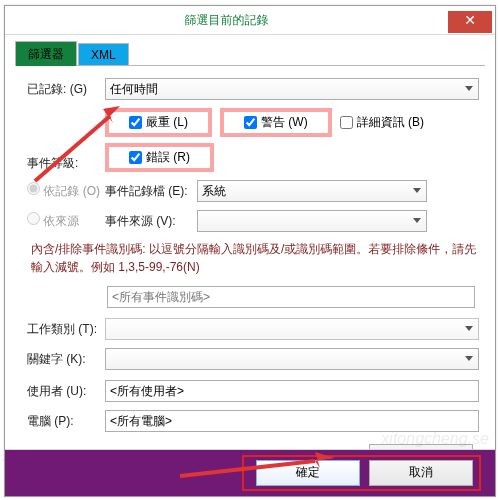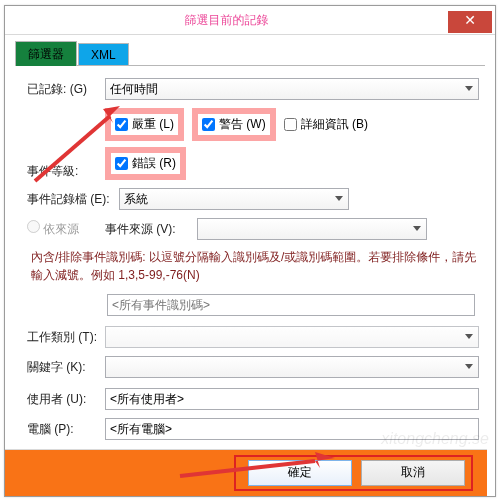--- a/index.html
+++ b/index.html
@@ -1,46 +1,46 @@
 <!DOCTYPE html>
 <html><head>
 <meta charset="utf-8">
 <style>
   html,body{margin:0;padding:0;font-family:"Microsoft JhengHei","Segoe UI",Arial,sans-serif;font-size:12px;background:#fff;}
   .window{position:relative;width:490px;height:490px;margin:5px auto;border:1px solid #9b9b9b;background:#fff;box-shadow:0 0 2px rgba(0,0,0,.15);}
   .titlebar{height:28px;background:#fff;border-bottom:1px solid #d9d9d9;display:flex;align-items:center;}
-  .title{flex:1;text-align:center;color:#ec4899;font-size:12px;}
+  .title{flex:1;text-align:center;color:#15803d;font-size:12px;}
   .close{width:44px;height:22px;margin:3px 3px 0 0;background:#c9473b;color:#fff;text-align:center;line-height:19px;font-size:14px;}
   .body{padding:6px 10px 0 10px;}
   .tabs{display:flex;align-items:flex-end;height:24px;border-bottom:1px solid #b7b7b7;}
   .tab{padding:4px 12px 3px;border:1px solid #b7b7b7;border-bottom:none;margin-right:1px;background:#0ea5e9;position:relative;}
   .tab.active{background:#15803d;top:1px;}
   .form{padding:12px 6px 6px 6px;margin-left:6px;}
   .row{display:flex;align-items:center;margin-bottom:8px;}
   .row.top{align-items:flex-end;}
   .lbl{width:78px;color:#222;}
   .lbl.dim{color:#9b9b9b;}
   .field{flex:1;}
   select,input[type=text]{width:100%;height:22px;border:1px solid #abadb3;background:#fff;font-size:12px;padding:0 4px;box-sizing:border-box;}
   select{appearance:none;background:linear-gradient(#fff,#f3f3f3);position:relative;}
   .sel-wrap{position:relative;flex:1;display:flex;}
   .sel-wrap::after{content:"";position:absolute;right:6px;top:8px;border-left:4px solid transparent;border-right:4px solid transparent;border-top:5px solid #555;pointer-events:none;}
   .sel-narrow{flex:0 0 230px;}
   .chkgroup{display:flex;flex-wrap:wrap;gap:6px 8px;}
   label.ck{display:inline-flex;align-items:center;gap:4px;white-space:nowrap;}
-  .redbox{border:6px solid #fca5a5;padding:2px 4px;}
+  .redbox{border:4px solid #fca5a5;padding:2px 20px;}
   input[type=checkbox],input[type=radio]{margin:0;}
   .helptext{margin:4px 0 10px 4px;color:#7f1d1d;line-height:1.5;}
   .idbox{margin:0 4px 10px 80px;}
   .btnrow{text-align:right;padding:4px 6px 0 0;}
   .btn{display:inline-block;min-width:78px;height:24px;line-height:22px;border:1px solid #adadad;background:linear-gradient(#f5f5f5,#e6e6e6);text-align:center;padding:0 12px;margin-left:6px;}
   .btn.primary{background:linear-gradient(#fff,#e8f0fb);border-color:#7eb4ea;}
   .redbtns{border:2px solid #d22;display:inline-block;padding:3px 6px;}
   .arrow{position:absolute;pointer-events:none;}
-  .footer{position:absolute;left:0;right:8px;bottom:0;height:46px;border-top:1px solid #d9d9d9;background:#f97316;display:flex;align-items:center;justify-content:flex-end;padding-right:14px;}
+  .footer{position:absolute;left:0;right:0;bottom:0;height:46px;border-top:1px solid #d9d9d9;background:#701a75;display:flex;align-items:center;justify-content:flex-end;padding-right:14px;}
   .wm{position:absolute;right:6px;bottom:48px;font-size:16px;color:rgba(0,0,0,.08);font-style:italic;}
   svg.arrow line{stroke:#e03535;stroke-width:4;}
   svg.arrow polygon{fill:#e03535;}
 </style>
 </head>
 <body>
 
 <div class="window">
   <div class="titlebar">
     <div class="title">篩選目前的記錄</div>
@@ -81,20 +81,21 @@
           <div class="chkgroup">
             <label class="ck redbox">
                 <input type="checkbox" checked="" style="">
                 <span>錯誤 (R)</span>
               </label>
           </div>
         </div>
       </div>
 
       <div class="row">
+        <label class="lbl dim"><input type="radio" checked="" disabled="" style=""> <span>依記錄 (O)</span></label>
         <div class="lbl" style="width:92px">事件記錄檔 (E):</div>
         <div class="sel-wrap sel-narrow">
             <select><option>系統</option></select>
           </div>
       </div>
 
       <div class="row">
         <label class="lbl dim"><input type="radio" disabled="" style=""> <span>依來源</span></label>
         <div class="lbl" style="width:92px">事件來源 (V):</div>
         <div class="sel-wrap sel-narrow">

